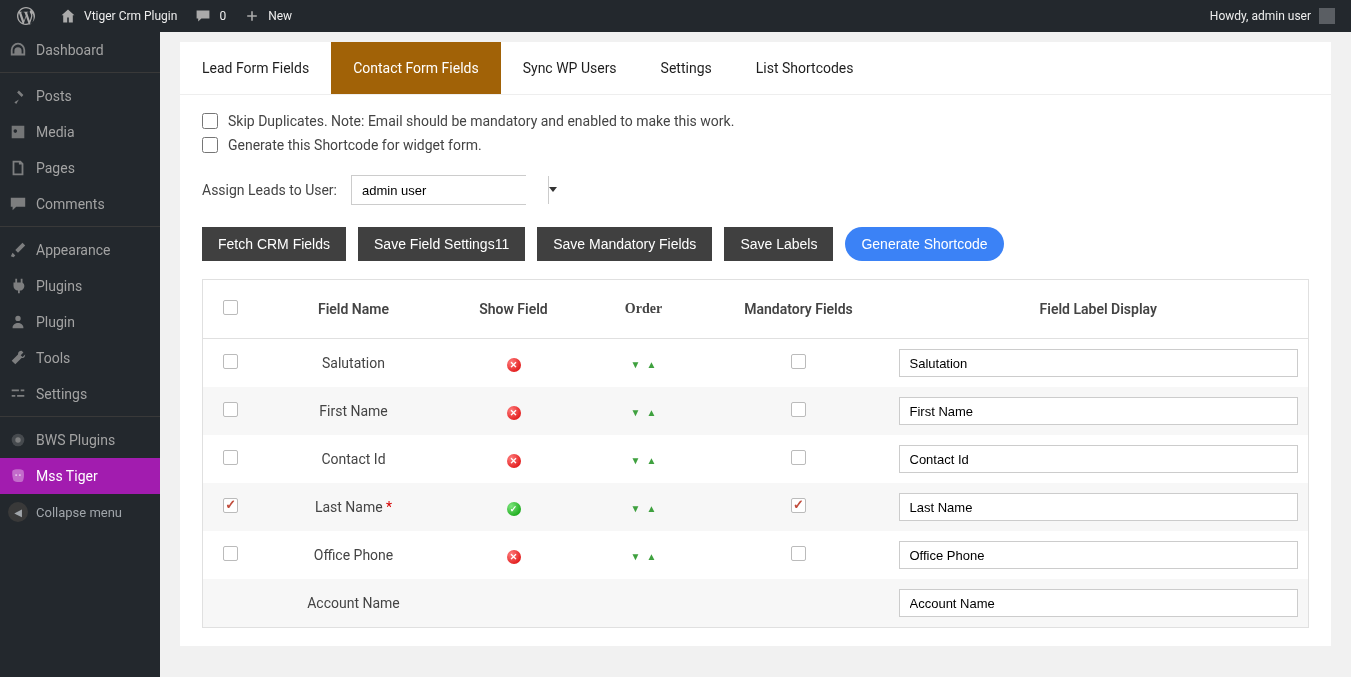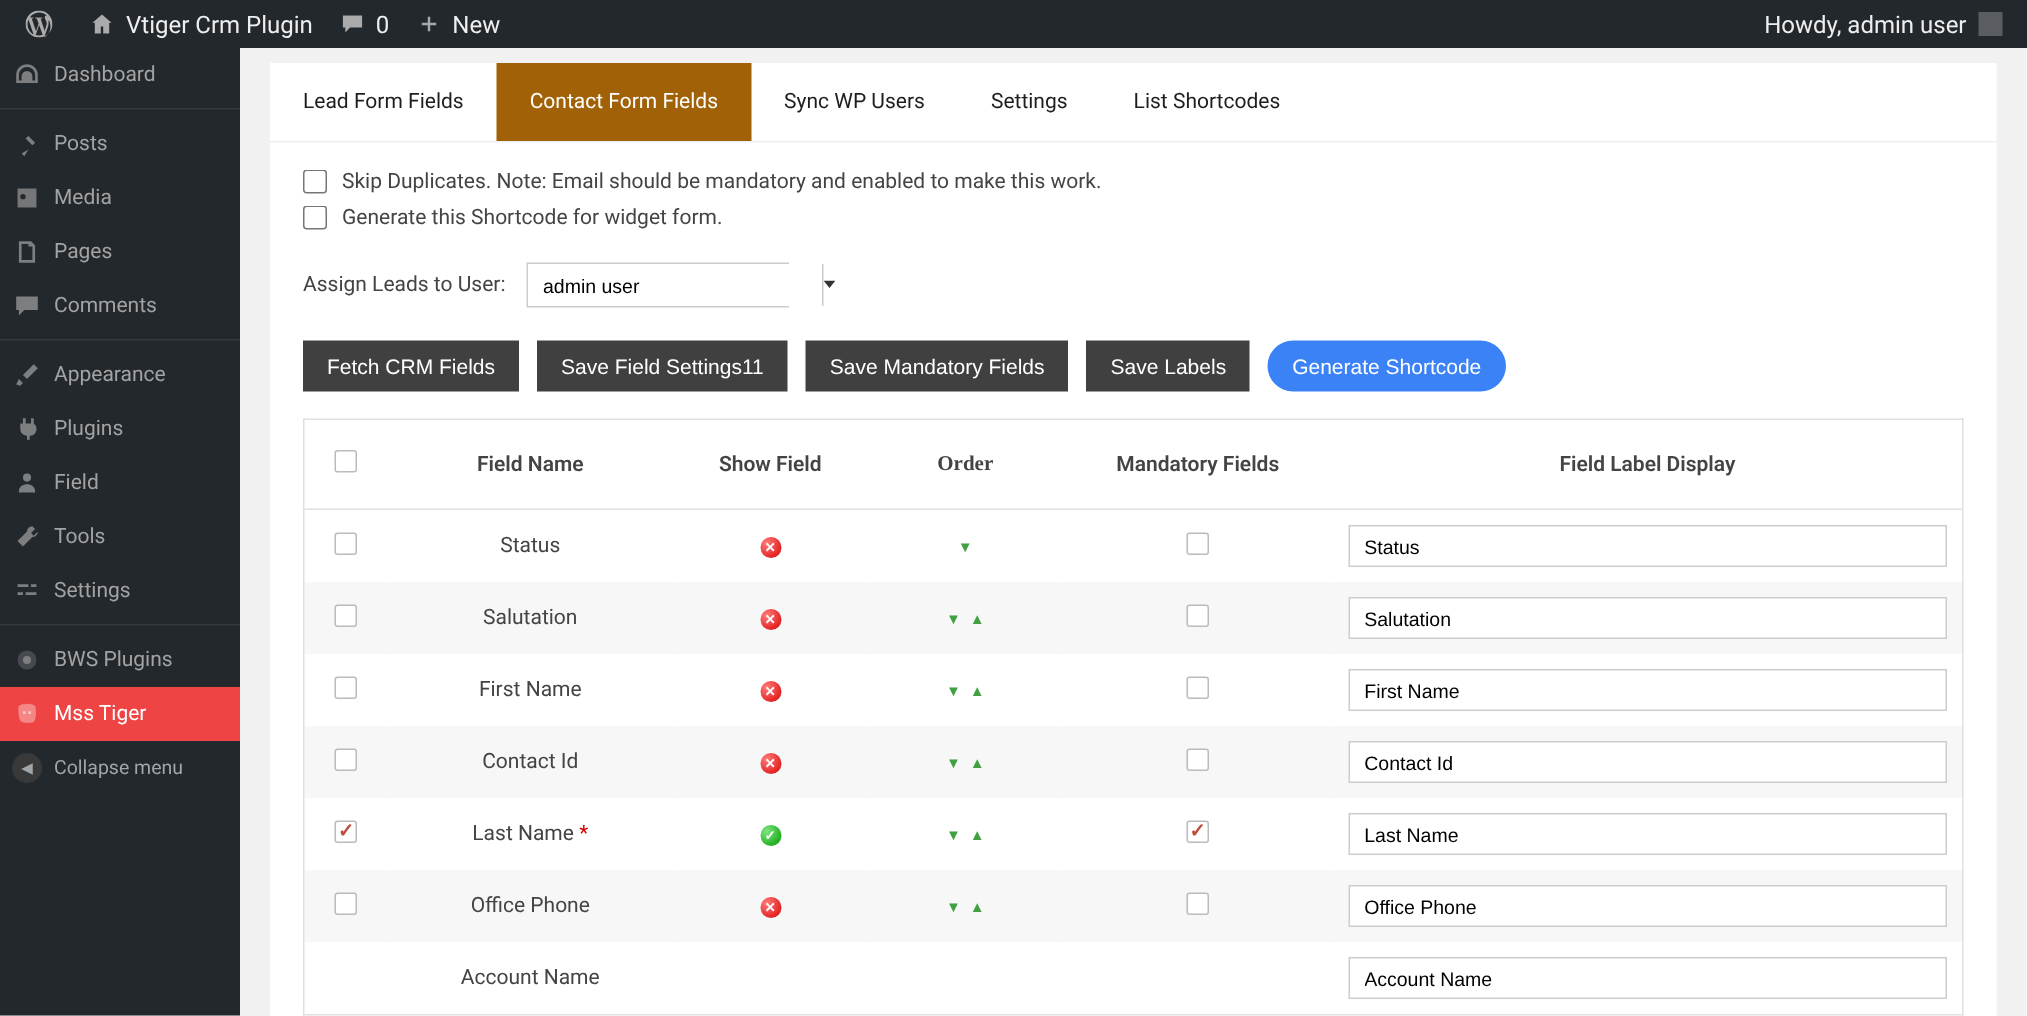--- a/index.html
+++ b/index.html
@@ -1,28 +1,28 @@
 <!DOCTYPE html>
 <html><head>
 <meta charset="utf-8">
 <style>
 * { margin: 0; padding: 0; box-sizing: border-box; }
 body { font-family: -apple-system, BlinkMacSystemFont, "Segoe UI", Roboto, "Helvetica Neue", Arial, sans-serif; font-size: 13px; color: #444; background: #f1f1f1; }
 
 
 .admin-bar { position: fixed; top: 0; left: 0; right: 0; height: 32px; background: #23282d; color: #eee; display: flex; align-items: center; justify-content: space-between; padding: 0 8px; z-index: 100; }
 .admin-bar-left { display: flex; align-items: center; }
-.admin-bar-item { display: flex; align-items: center; padding: 0 8px; height: 32px; color: #eee; cursor: pointer; font-size: 16px; }
+.admin-bar-item { display: flex; align-items: center; padding: 0 8px; height: 32px; color: #eee; cursor: pointer; font-size: 12px; }
 .admin-bar-icon { width: 20px; height: 20px; display: flex; align-items: center; justify-content: center; margin-right: 6px; }
 .admin-avatar { width: 16px; height: 16px; background: #5a5e63; margin-left: 8px; }
 
 
 .admin-sidebar { position: fixed; top: 32px; left: 0; bottom: 0; width: 160px; background: #23282d; color: #eee; }
 .admin-menu-item { display: flex; align-items: center; padding: 8px 8px; color: #a3a3a3; cursor: pointer; font-size: 14px; }
-.admin-menu-item.mss-tiger { background: #ef4444; color: #fff; position: relative; text-align: center; }
+.admin-menu-item.mss-tiger { background: #a21caf; color: #fff; position: relative; text-align: center; }
 .admin-menu-item.mss-tiger::after { content: ""; position: absolute; right: -8px; top: 50%; transform: translateY(-50%); width: 0; height: 0; border-top: 8px solid transparent; border-bottom: 8px solid transparent; border-right: 8px solid #f1f1f1; }
 .admin-menu-icon { width: 20px; height: 20px; margin-right: 8px; display: flex; align-items: center; justify-content: center; opacity: 0.7; }
 .menu-separator { height: 5px; border-bottom: 1px solid #393939; margin-bottom: 5px; }
 .collapse-menu { display: flex; align-items: center; padding: 8px; color: #a0a5aa; cursor: pointer; font-size: 13px; }
 .collapse-arrow { width: 20px; height: 20px; border-radius: 50%; background: #393939; display: flex; align-items: center; justify-content: center; margin-right: 8px; font-size: 10px; }
 
 
 .content { margin-left: 160px; margin-top: 32px; padding: 10px 20px 20px 20px; }
 .tabs { display: flex; background: #fff; border-bottom: 1px solid #eee; }
 .tab { padding: 18px 22px; font-size: 14px; color: #1e1e1e; cursor: pointer; }
@@ -171,21 +171,21 @@
           </svg>
         </span>
         <span>Plugins</span>
       </div>
       <div class="admin-menu-item">
         <span class="admin-menu-icon">
           <svg width="18" height="18" viewBox="0 0 20 20" fill="currentColor">
             <path d="M10 3a3 3 0 110 6 3 3 0 010-6zm-6 13c0-3 3-5 6-5s6 2 6 5v1H4z"></path>
           </svg>
         </span>
-        <span>Field</span>
+        <span>Plugin</span>
       </div>
       <div class="admin-menu-item">
         <span class="admin-menu-icon">
           <svg width="18" height="18" viewBox="0 0 20 20" fill="currentColor">
             <path d="M14 2a4 4 0 00-4 4l-7 7 4 4 7-7a4 4 0 004-4l-3 3-2-2 3-3z"></path>
           </svg>
         </span>
         <span>Tools</span>
       </div>
       <div class="admin-menu-item">
@@ -269,28 +269,20 @@
           <th class="col-name">Field Name</th>
           <th class="col-show">Show Field</th>
           <th class="col-order">Order</th>
           <th class="col-mand">Mandatory Fields</th>
           <th>Field Label Display</th>
         </tr>
       </thead>
       <tbody id="fields-body">
           <tr>
             <td><span class="cell-check"></span></td>
-            <td>Status</td>
-            <td><span class="status-dot status-red">✕</span></td>
-            <td><span class="arrow-down">▼</span></td>
-            <td><span class="cell-check"></span></td>
-            <td class="field-label-cell"><input class="label-input" type="text" value="Status" style=""></td>
-          </tr>
-          <tr>
-            <td><span class="cell-check"></span></td>
             <td>Salutation</td>
             <td><span class="status-dot status-red">✕</span></td>
             <td><span class="arrow-down">▼</span><span class="arrow-up">▲</span></td>
             <td><span class="cell-check"></span></td>
             <td class="field-label-cell"><input class="label-input" type="text" value="Salutation" style=""></td>
           </tr>
           <tr>
             <td><span class="cell-check"></span></td>
             <td>First Name</td>
             <td><span class="status-dot status-red">✕</span></td>

